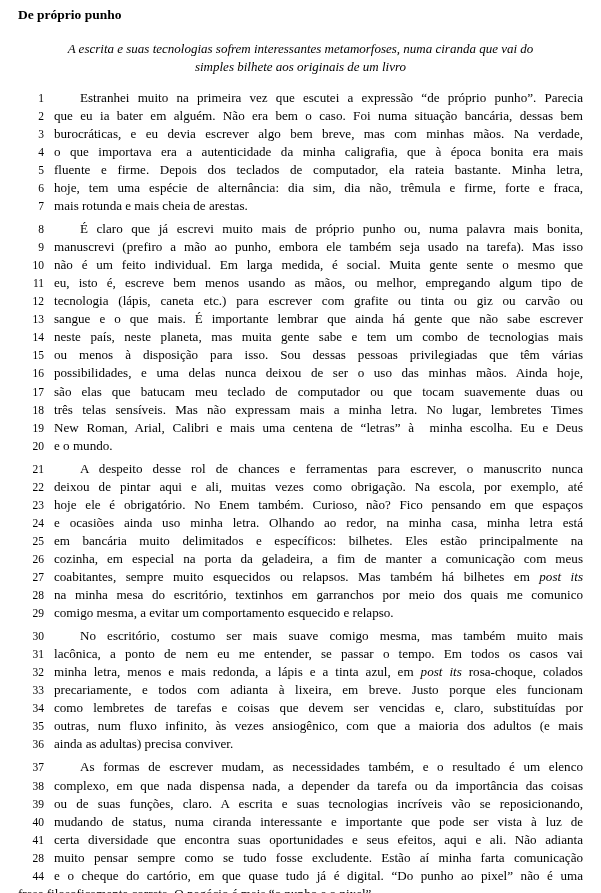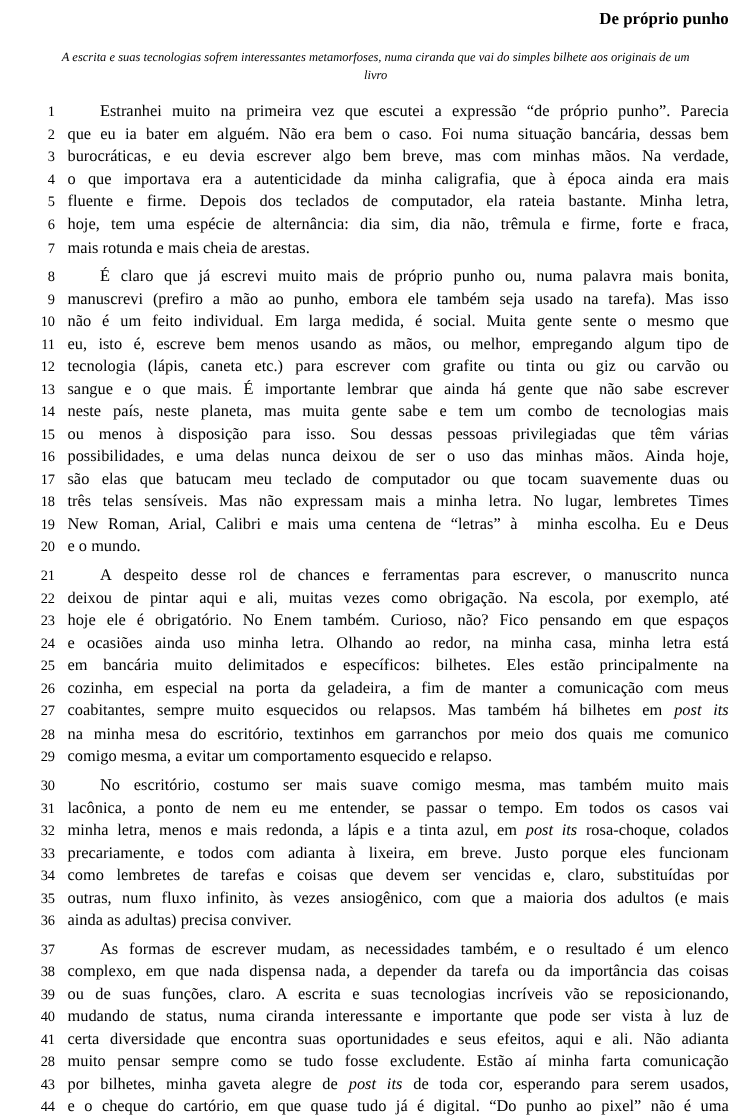--- a/index.html
+++ b/index.html
@@ -12,31 +12,31 @@
     min-height: 893px;
     font-family: "Liberation Serif", serif;
     color: #000000;
   }
   .page {
     width: 601px;
     box-sizing: border-box;
     padding: 7px 18px 10px 18px;
   }
   .doc-title {
-    text-align: right;
+    text-align: left;
     font-weight: bold;
     font-size: 13.5px;
     font-family: "Liberation Serif", serif;
     line-height: 1.25;
     margin: 0 0 4px 0;
   }
   .doc-subtitle {
     text-align: center;
     font-style: italic;
-    font-size: 10px;
+    font-size: 13px;
     line-height: 1.42;
     margin: 16px auto 12px auto;
     width: 505px;
   }
   .body-text {
     position: relative;
   }
   .line-row {
     display: flex;
     align-items: baseline;
@@ -93,21 +93,21 @@
       <div class="line-row">
         <div class="lnum">2</div>
         <div class="ltext">que eu ia bater em alguém. Não era bem o caso. Foi numa situação bancária, dessas bem</div>
       </div>
       <div class="line-row">
         <div class="lnum">3</div>
         <div class="ltext">burocráticas, e eu devia escrever algo bem breve, mas com minhas mãos. Na verdade,</div>
       </div>
       <div class="line-row">
         <div class="lnum">4</div>
-        <div class="ltext">o que importava era a autenticidade da minha caligrafia, que à época ainda era mais</div>
+        <div class="ltext">o que importava era a autenticidade da minha caligrafia, que à época bonita era mais</div>
       </div>
       <div class="line-row">
         <div class="lnum">5</div>
         <div class="ltext">fluente e firme. Depois dos teclados de computador, ela rateia bastante. Minha letra,</div>
       </div>
       <div class="line-row">
         <div class="lnum">6</div>
         <div class="ltext">hoje, tem uma espécie de alternância: dia sim, dia não, trêmula e firme, forte e fraca,</div>
       </div>
       <div class="line-row">
@@ -252,24 +252,20 @@
       </div>
       <div class="line-row">
         <div class="lnum">41</div>
         <div class="ltext">certa diversidade que encontra suas oportunidades e seus efeitos, aqui e ali. Não adianta</div>
       </div>
       <div class="line-row">
         <div class="lnum">28</div>
         <div class="ltext">muito pensar sempre como se tudo fosse excludente. Estão aí minha farta comunicação</div>
       </div>
       <div class="line-row">
-        <div class="lnum">43</div>
-        <div class="ltext">por bilhetes, minha gaveta alegre de <em>post its</em> de toda cor, esperando para serem usados,</div>
-      </div>
-      <div class="line-row">
         <div class="lnum">44</div>
         <div class="ltext">e o cheque do cartório, em que quase tudo já é digital. “Do punho ao pixel” não é uma</div>
       </div>
       <div class="line-row">
         <div class="ltext last-of-para">frase filosoficamente correta. O negócio é mais “o punho e o pixel”.</div>
       </div>
     </div>
 
 </div>
 

